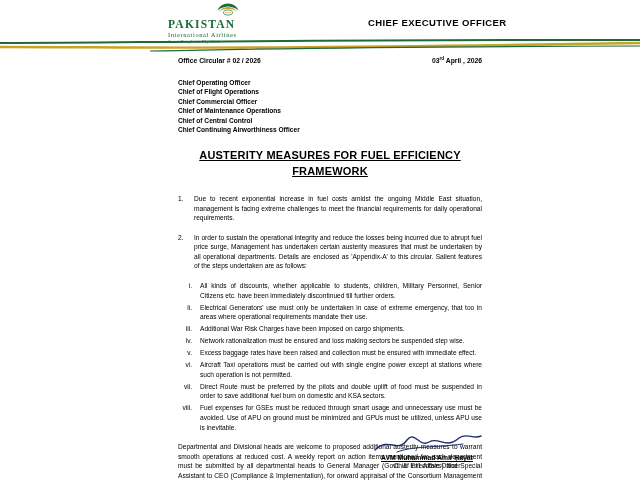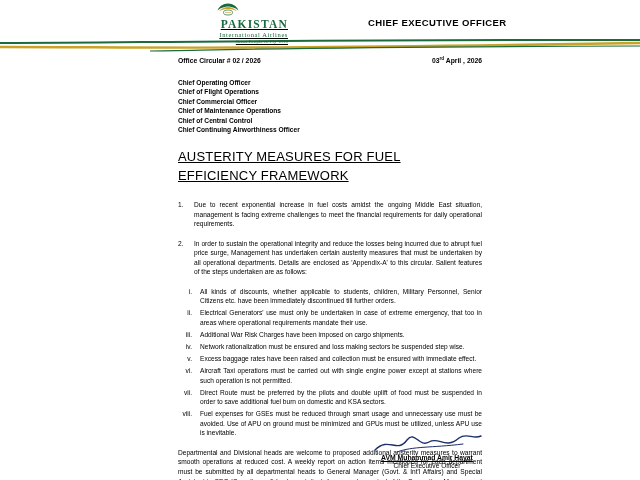--- a/index.html
+++ b/index.html
@@ -27,23 +27,22 @@
   .header {
     position: relative;
     height: 52px;
     padding: 4px 0 0 0;
   }
   .logo-block {
     position: absolute;
     left: 168px;
     top: 2px;
     width: 120px;
-    text-align: right;
+    text-align: left;
     line-height: 1;
-    text-decoration: underline;
   }
   .logo-mark {
     display: block;
     margin: 0 auto 1px auto;
     width: 26px;
     height: 16px;
   }
   .logo-title {
     font-size: 11.5px;
     font-weight: bold;
@@ -108,23 +107,23 @@
   .addressees {
     margin-bottom: 14px;
   }
   .addressees div {
     font-weight: bold;
     font-size: 6.6px;
     line-height: 1.42;
   }
 
   .subject {
-    text-align: left;
-    font-weight: normal;
-    font-size: 13px;
+    text-align: center;
+    font-weight: bold;
+    font-size: 11px;
     text-decoration: underline;
     margin: 8px 0 14px 0;
     letter-spacing: 0.2px;
   }
 
   .para {
     display: flex;
     margin-bottom: 10px;
     text-align: justify;
   }

